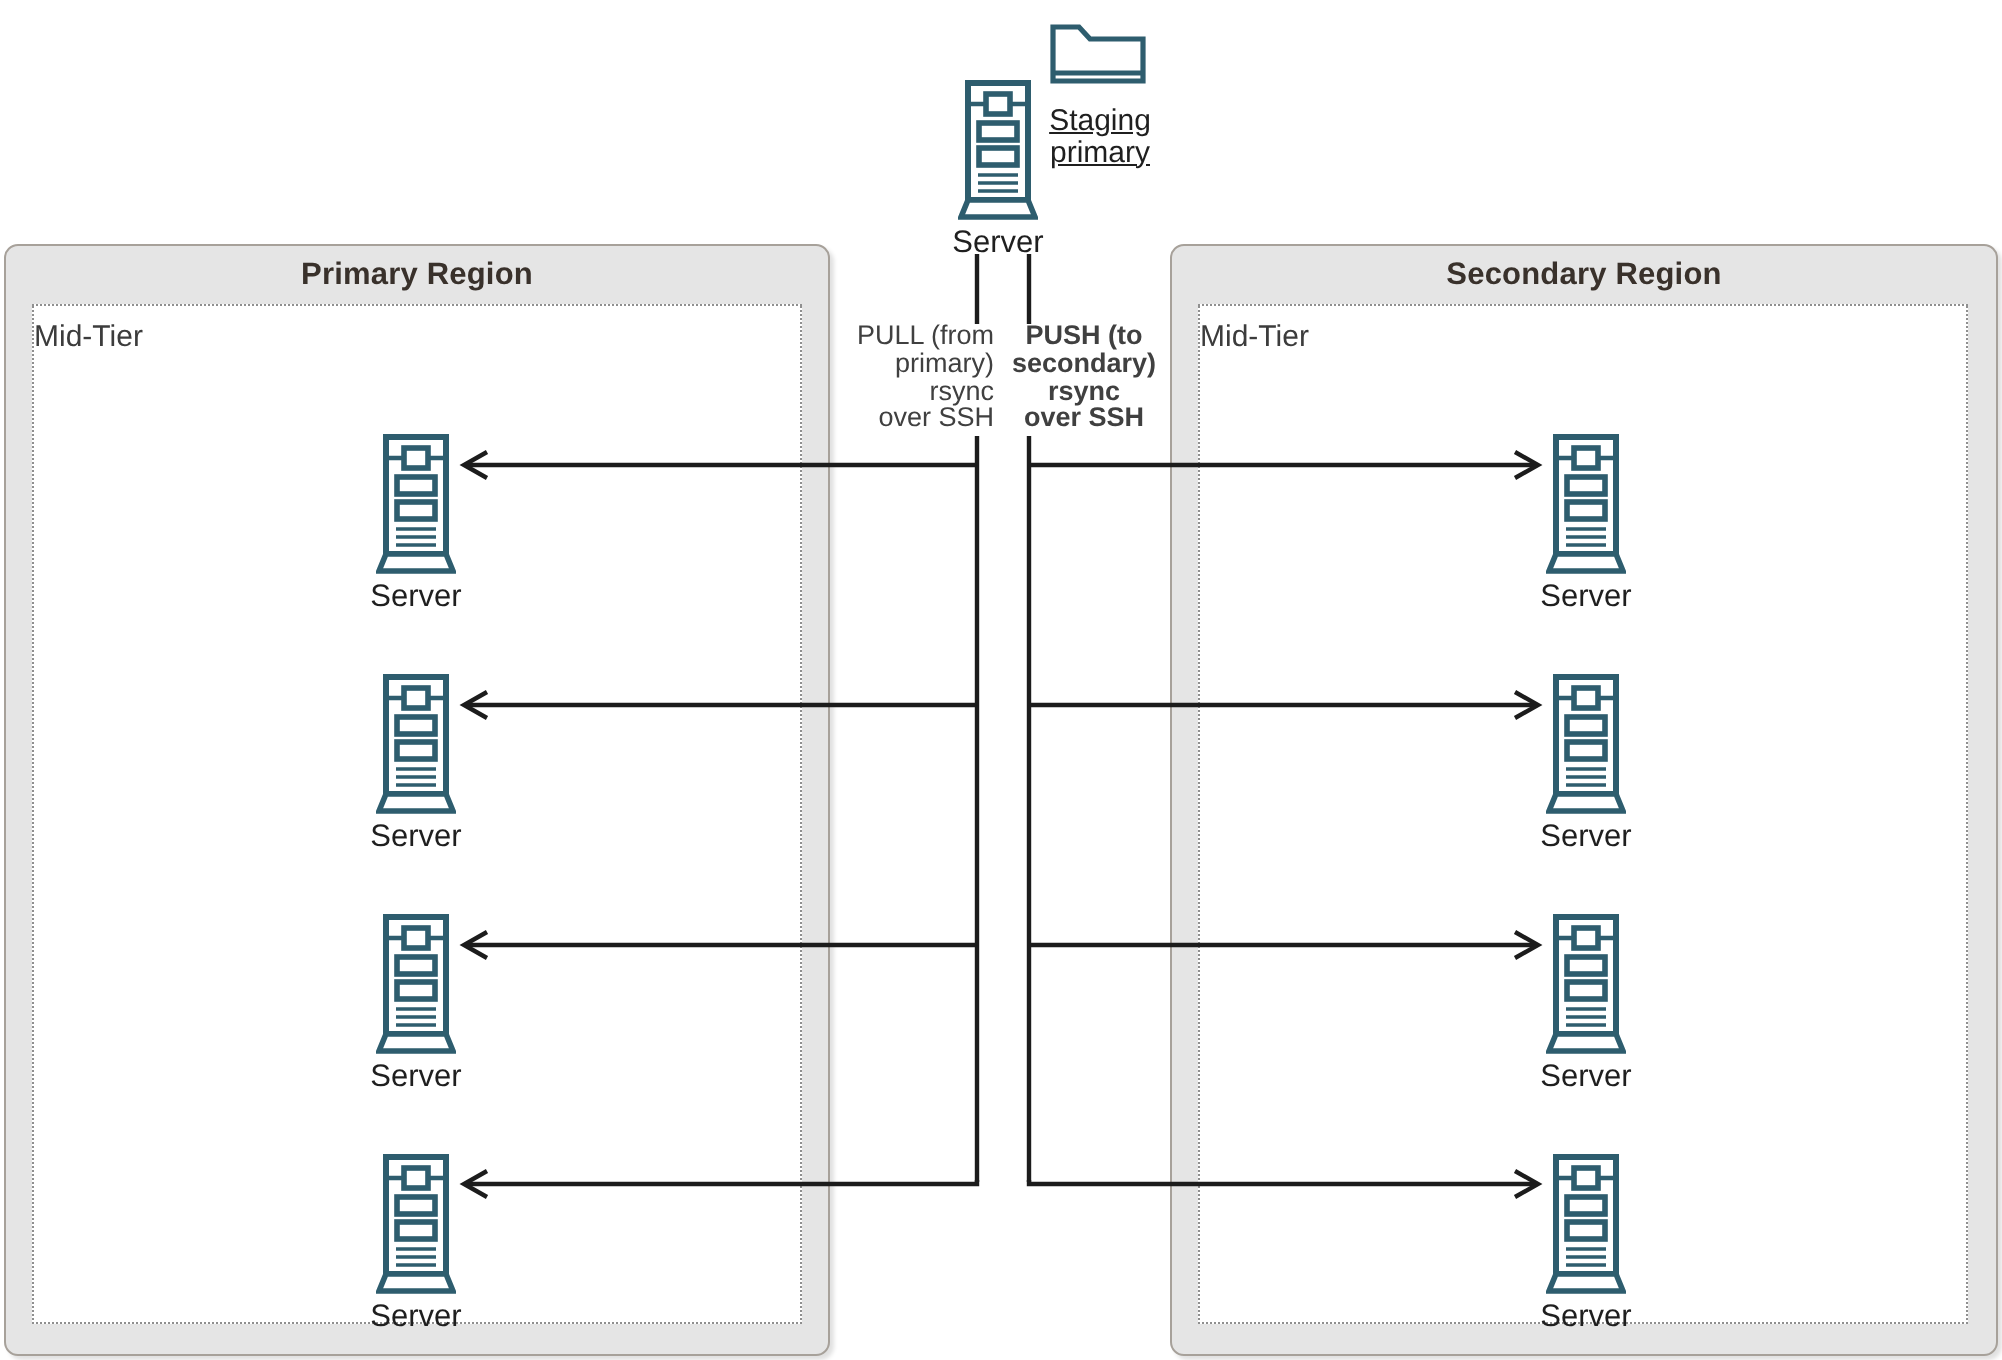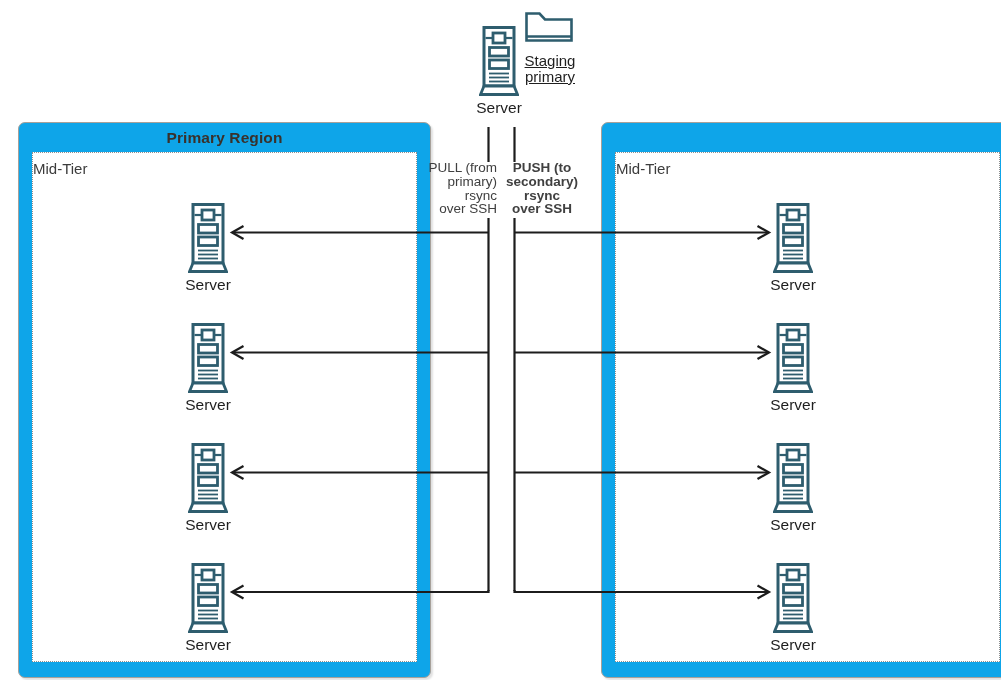--- a/index.html
+++ b/index.html
@@ -2,36 +2,36 @@
 <html><head>
 <meta charset="utf-8">
 <style>
   html,body{margin:0;padding:0;background:#fff;}
   .canvas{
     position:relative;width:1001px;height:680px;background:#ffffff;overflow:hidden;
     font-family:"Liberation Sans",sans-serif;color:#1f1f1f;
   }
   
   .region{
-    position:absolute;background:#0ea5e9;border:1px solid #a7a19a;border-radius:7px;
-    box-shadow:2px 2px 2px rgba(0,0,0,0.12);z-index:1;margin-left:16px;
+    position:absolute;background:#e5e5e5;border:1px solid #a7a19a;border-radius:7px;
+    box-shadow:2px 2px 2px rgba(0,0,0,0.12);z-index:1;
   }
   .region-primary{left:2px;top:122px;width:411px;height:554px;}
   .region-secondary{left:585px;top:122px;width:412px;height:554px;}
   .region-title{
     text-align:center;font-weight:bold;font-size:15.5px;color:#39312b;margin-top:6px;
     letter-spacing:.1px;
   }
   .midtier{
     position:absolute;left:13px;top:29px;width:383px;height:508px;
     background:#ffffff;border:1px dotted #8f8f8f;
   }
   .midtier-title{text-align:left;font-size:15px;color:#3c3c3c;margin-top:7px;}
   
-  .node{position:absolute;width:40px;z-index:4;}
+  .node{position:absolute;width:40px;z-index:4;margin-top:14px;}
   .node-label{
     position:absolute;top:73px;left:50%;transform:translateX(-50%);
     font-size:15.5px;color:#1f1f1f;white-space:nowrap;
   }
   .srv-svg{display:block;}
   
   .folder-svg{position:absolute;left:525px;top:12px;z-index:4;}
   .staging-label{
     position:absolute;left:550px;top:53px;transform:translateX(-50%);
     text-align:center;font-size:15px;line-height:15.5px;color:#1f1f1f;z-index:4;white-space:nowrap;text-decoration:underline;
@@ -68,20 +68,21 @@
 <div class="canvas">
 
   <div class="region region-primary">
     <div class="region-title">Primary Region</div>
     <div class="midtier">
       <div class="midtier-title">Mid-Tier</div>
     </div>
   </div>
 
   <div class="region region-secondary">
+    <div class="region-title">Secondary Region</div>
     <div class="midtier">
       <div class="midtier-title">Mid-Tier</div>
     </div>
   </div>
 
   <svg class="overlay" width="1001" height="680">
     <g stroke="#1c1c1c" stroke-width="2.2" fill="none">
 
       <g>
         <path d="M488.5,127 V162"></path>

